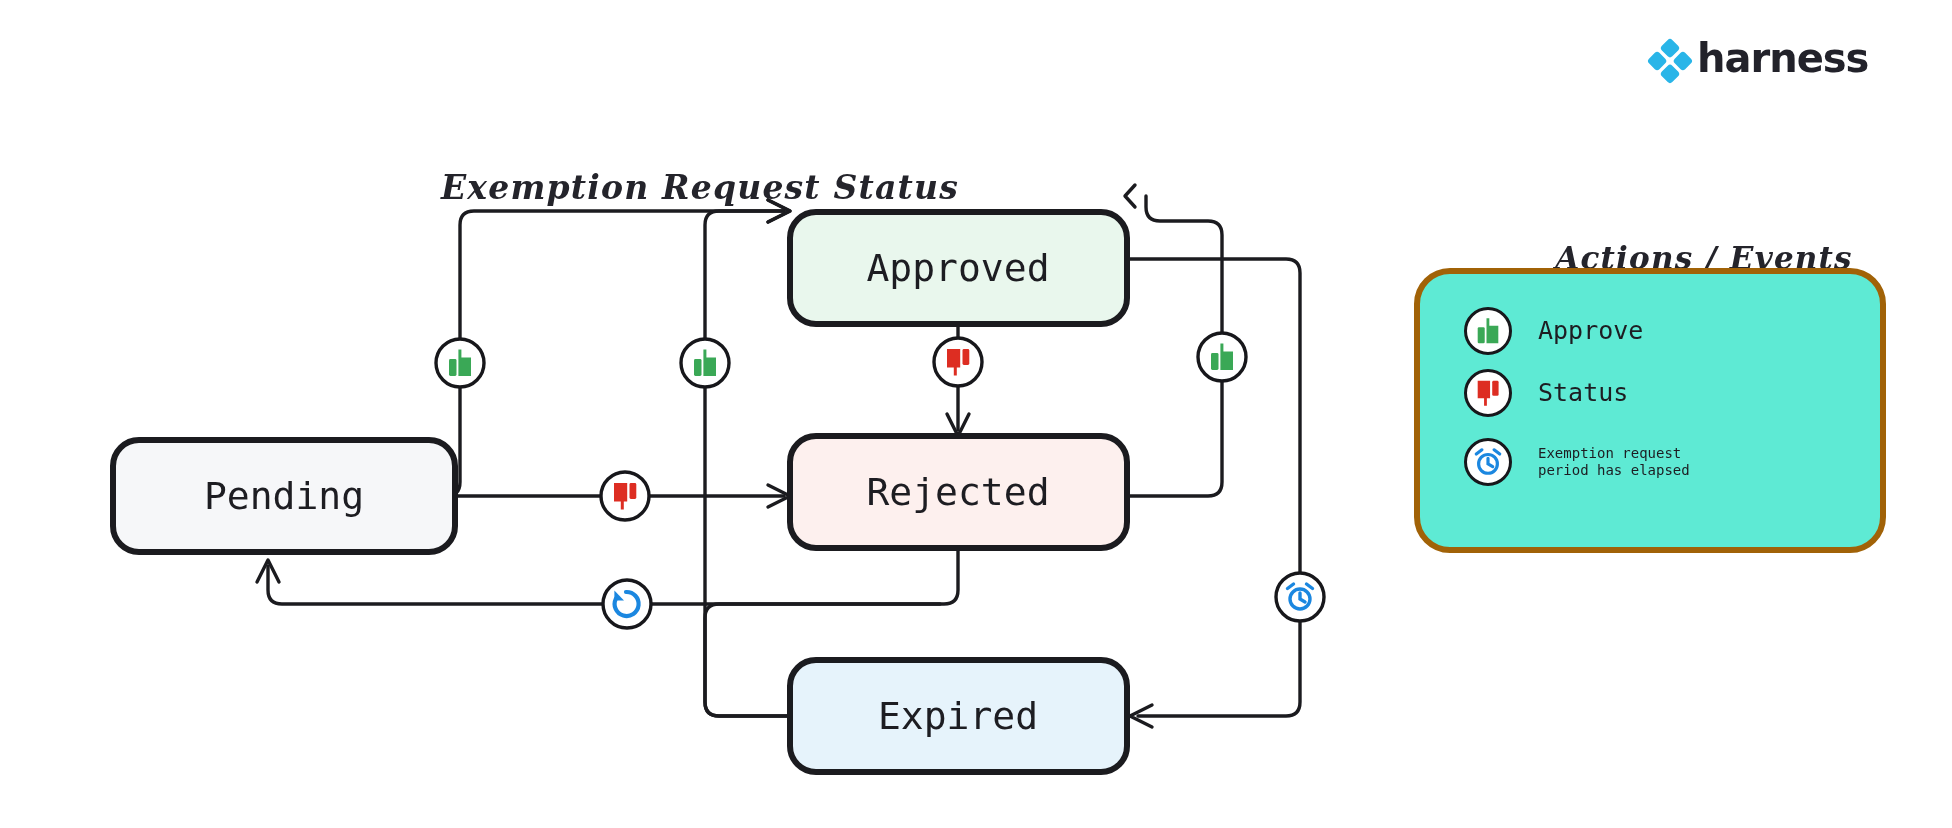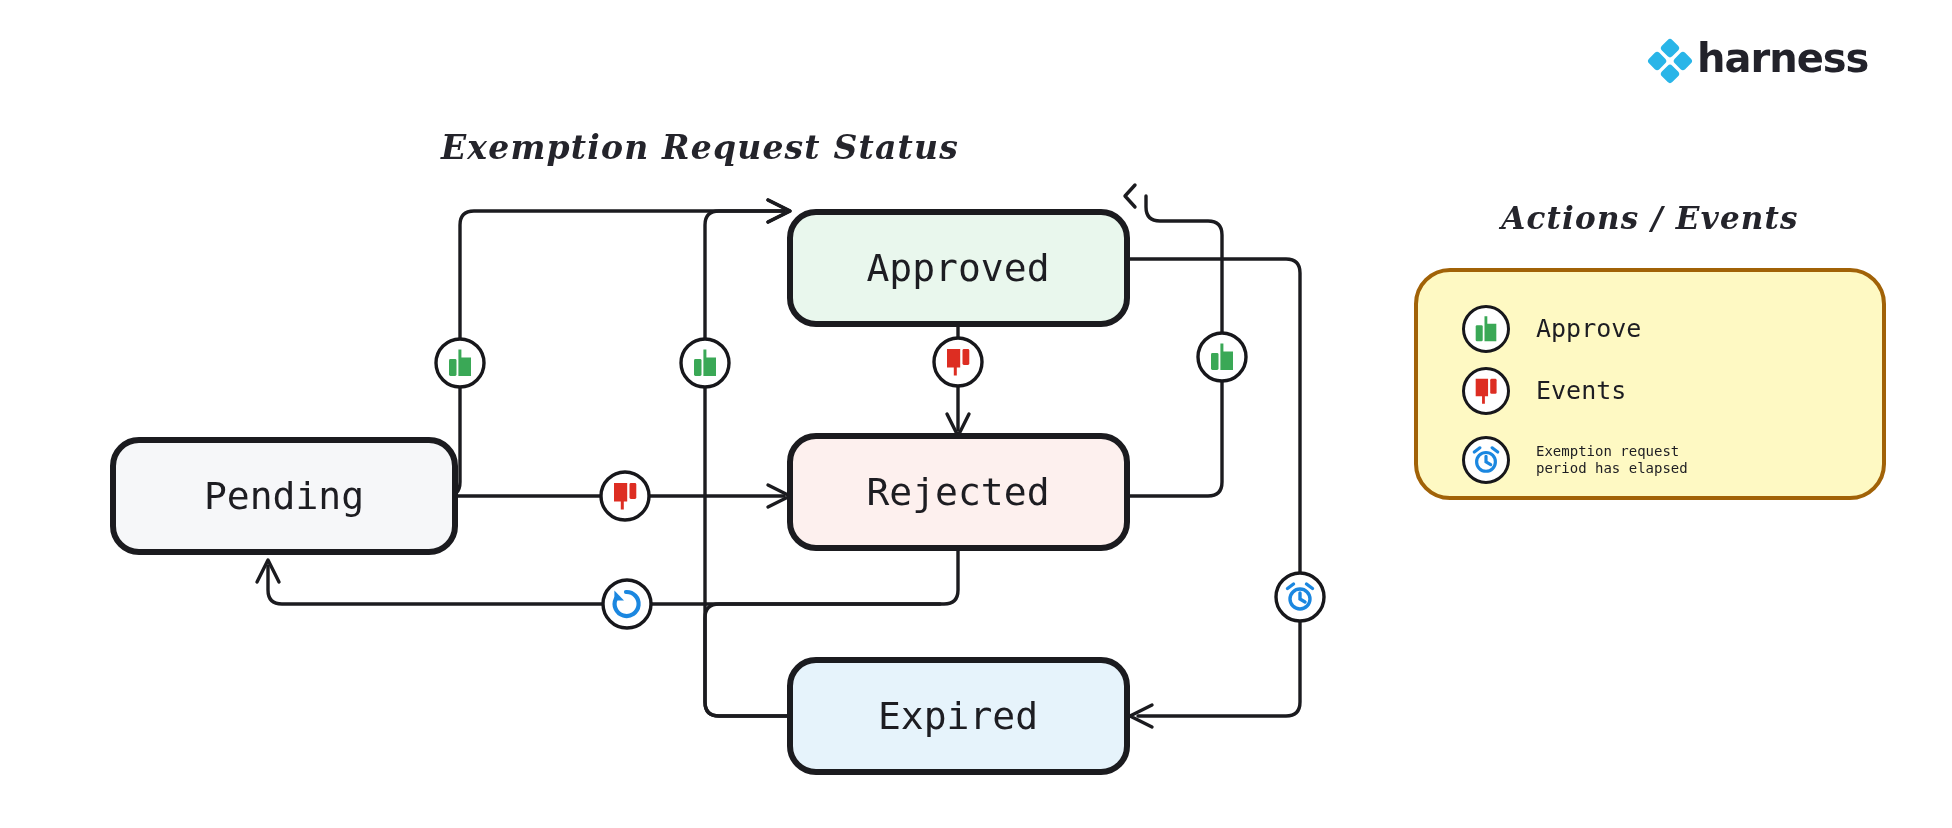--- a/index.html
+++ b/index.html
@@ -23,36 +23,37 @@
     font-family:"DejaVu Sans", sans-serif;
     font-weight:bold;font-size:40px;letter-spacing:-1px;
     color:#22222a;line-height:1;
   }
 
   
   .hand{
     font-family:"DejaVu Serif", serif;
     font-style:italic;font-weight:bold;
     color:#24242b;
+    margin-top:40px;
   }
   #diagram-title{
     position:absolute;left:0;top:128px;width:1400px;
     text-align:center;font-size:33px;letter-spacing:1.2px;
   }
   #legend-title{
-    position:absolute;left:1410px;top:200px;width:480px;
+    position:absolute;left:1464px;top:200px;width:480px;
     text-align:center;font-size:31px;letter-spacing:1.2px;
   }
 
   
   #legend-card{
     position:absolute;left:1414px;top:268px;
-    width:472px;height:232px;
-    border:4px solid #a16207;border-radius:36px;
-    background:#fef9c3;
+    width:472px;height:285px;
+    border:6px solid #a16207;border-radius:36px;
+    background:#5eead4;
     box-sizing:border-box;
     padding:26px 0 0 0;
   }
   .legend-row{
     display:flex;align-items:center;
     gap:26px;padding:0 0 0 44px;height:62px;
   }
   .legend-row.tall{height:76px;align-items:center;}
   .legend-badge{
     width:48px;height:48px;flex:0 0 auto;
@@ -223,21 +224,21 @@
       <span class="legend-label">Approve</span>
     </div>
 
     <div class="legend-row">
       <span class="legend-badge">
         <svg width="30" height="30" viewBox="-16 -16 32 32">
           <rect x="4.5" y="-13" width="6.8" height="16" rx="1.4" fill="#dd2d22"></rect>
           <path d="M-11 -13 L2.2 -13 L2.2 5.5 L-1.2 5.5 L-1.2 13.5 L-4.2 13.5 L-4.2 5.5 L-11 5.5 Z" fill="#dd2d22"></path>
         </svg>
       </span>
-      <span class="legend-label">Events</span>
+      <span class="legend-label">Status</span>
     </div>
 
 
     <div class="legend-row tall">
       <span class="legend-badge">
         <svg width="30" height="30" viewBox="-16 -16 32 32">
           <circle cx="0" cy="2" r="10" fill="none" stroke="#1b87e0" stroke-width="3.4"></circle>
           <path d="M0 -4 L0 2 L5 5" fill="none" stroke="#1b87e0" stroke-width="3.4" stroke-linecap="round"></path>
           <path d="M-12.5 -8.5 L-6.5 -13" fill="none" stroke="#1b87e0" stroke-width="3.4" stroke-linecap="round"></path>
           <path d="M12.5 -8.5 L6.5 -13" fill="none" stroke="#1b87e0" stroke-width="3.4" stroke-linecap="round"></path>

